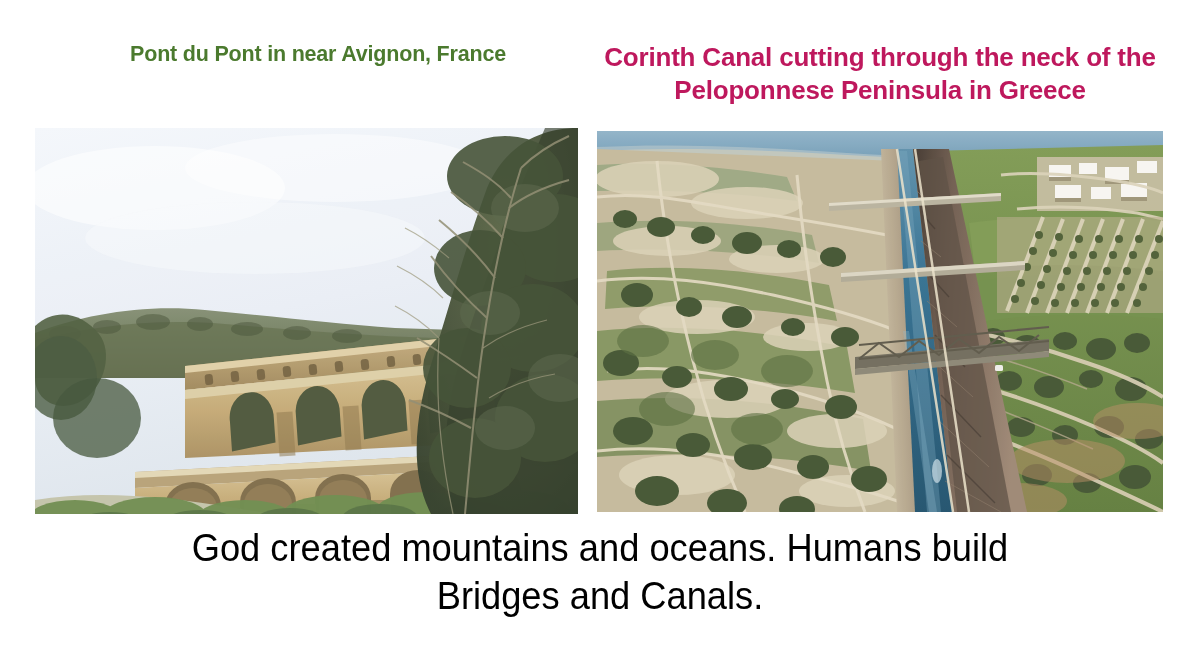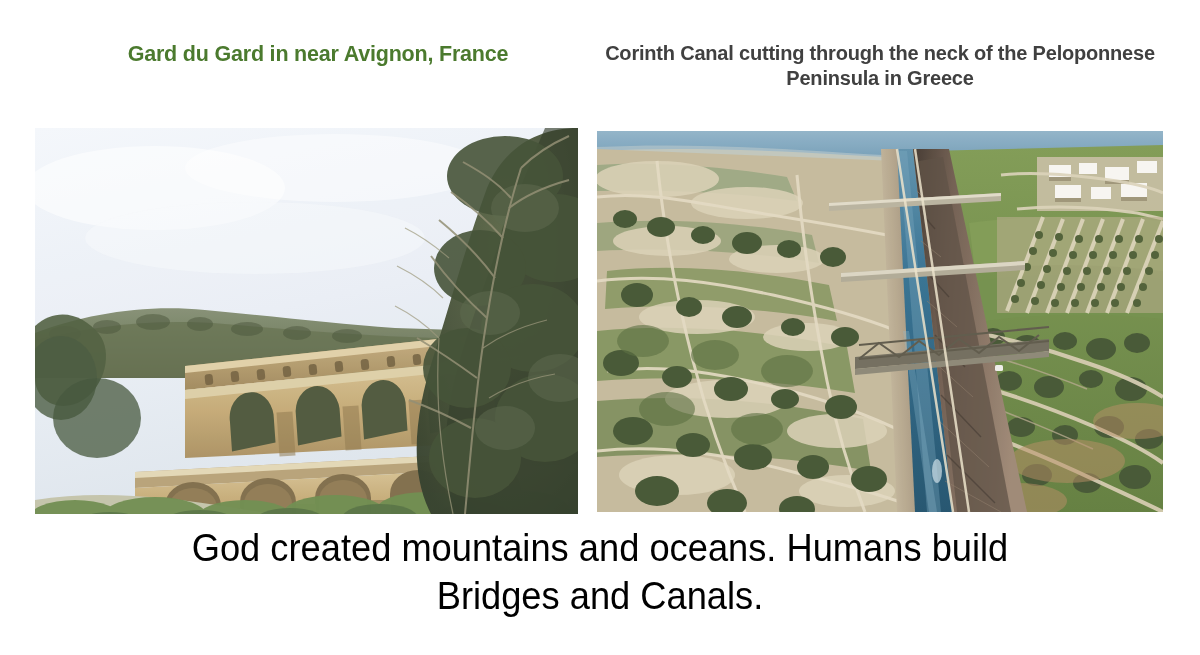--- a/index.html
+++ b/index.html
@@ -32,22 +32,22 @@
     left: 18px;
     top: 41px;
     width: 600px;
     font-size: 21.5px;
     color: #4B7A2E;
   }
   #title-right {
     left: 594px;
     top: 41px;
     width: 572px;
-    font-size: 20px;
-    color: #404040;
+    font-size: 26px;
+    color: #be185d;
   }
 
   
   .photo {
     position: absolute;
     overflow: hidden;
     background: #cfd6dd;
   }
   #photo-left {
     left: 35px;
@@ -80,21 +80,21 @@
     font-family: "Liberation Sans Narrow", "Liberation Sans", sans-serif;
     transform: scaleX(0.93);
     transform-origin: 50% 0;
   }
 </style>
 </head>
 <body>
 
 <div class="slide">
 
-  <div class="title" id="title-left">Gard du Gard in near Avignon, France</div>
+  <div class="title" id="title-left">Pont du Pont in near Avignon, France</div>
 
   <div class="title" id="title-right">Corinth Canal cutting through the neck of the Peloponnese Peninsula  in Greece</div>
 
   <div class="photo" id="photo-left">
     <svg viewBox="0 0 543 386" preserveAspectRatio="none">
       <defs>
         <linearGradient id="lSky" x1="0" y1="0" x2="0.3" y2="1">
           <stop offset="0%" stop-color="#f4f7fb"></stop>
           <stop offset="55%" stop-color="#e9eef5"></stop>
           <stop offset="100%" stop-color="#dde4ec"></stop>

